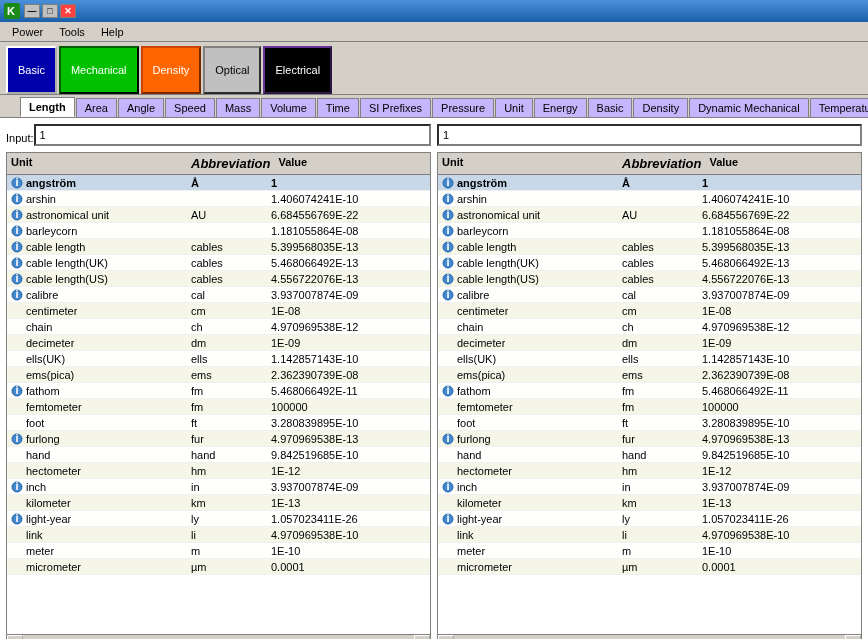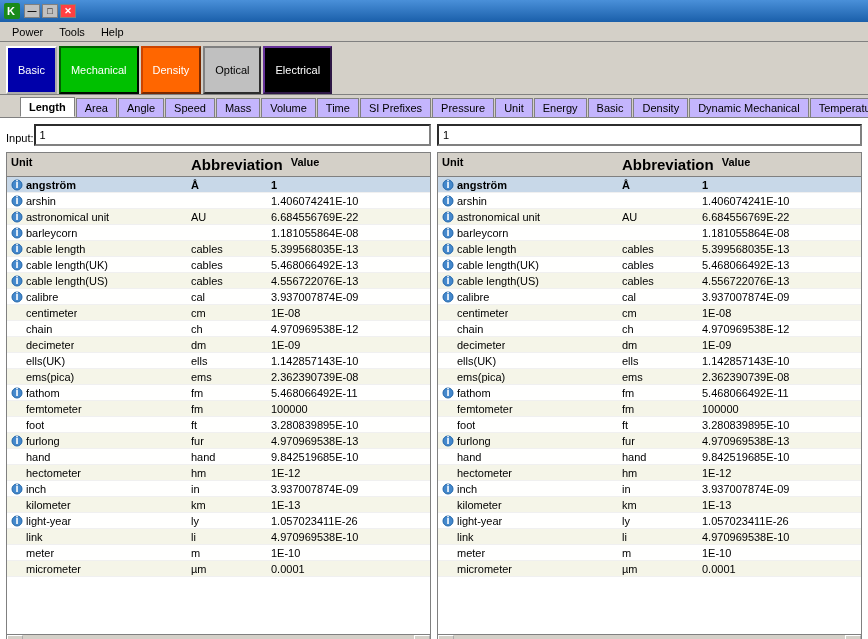--- a/index.html
+++ b/index.html
@@ -132,21 +132,21 @@
       border: 1px solid #808080;
       overflow: hidden;
     }
     .table-header {
       display: flex;
       background: #d4d0c8;
       border-bottom: 1px solid #808080;
       padding: 2px 0;
     }
     .th-unit { flex: 0 0 180px; padding: 1px 4px; font-weight: bold; font-size: 11px; }
-    .th-abbr { flex: 0 0 80px; padding: 1px 4px; font-weight: bold; font-size: 15px; }
+    .th-abbr { flex: 0 0 80px; padding: 1px 4px; font-weight: bold; font-size: 13px; font-style: italic; }
     .th-value { flex: 1; padding: 1px 4px; font-weight: bold; font-size: 11px; }
     .th-scroll { flex: 0 0 16px; }
 
     .table-body {
       flex: 1;
       overflow-y: scroll;
       overflow-x: hidden;
     }
     .table-row {
       display: flex;

